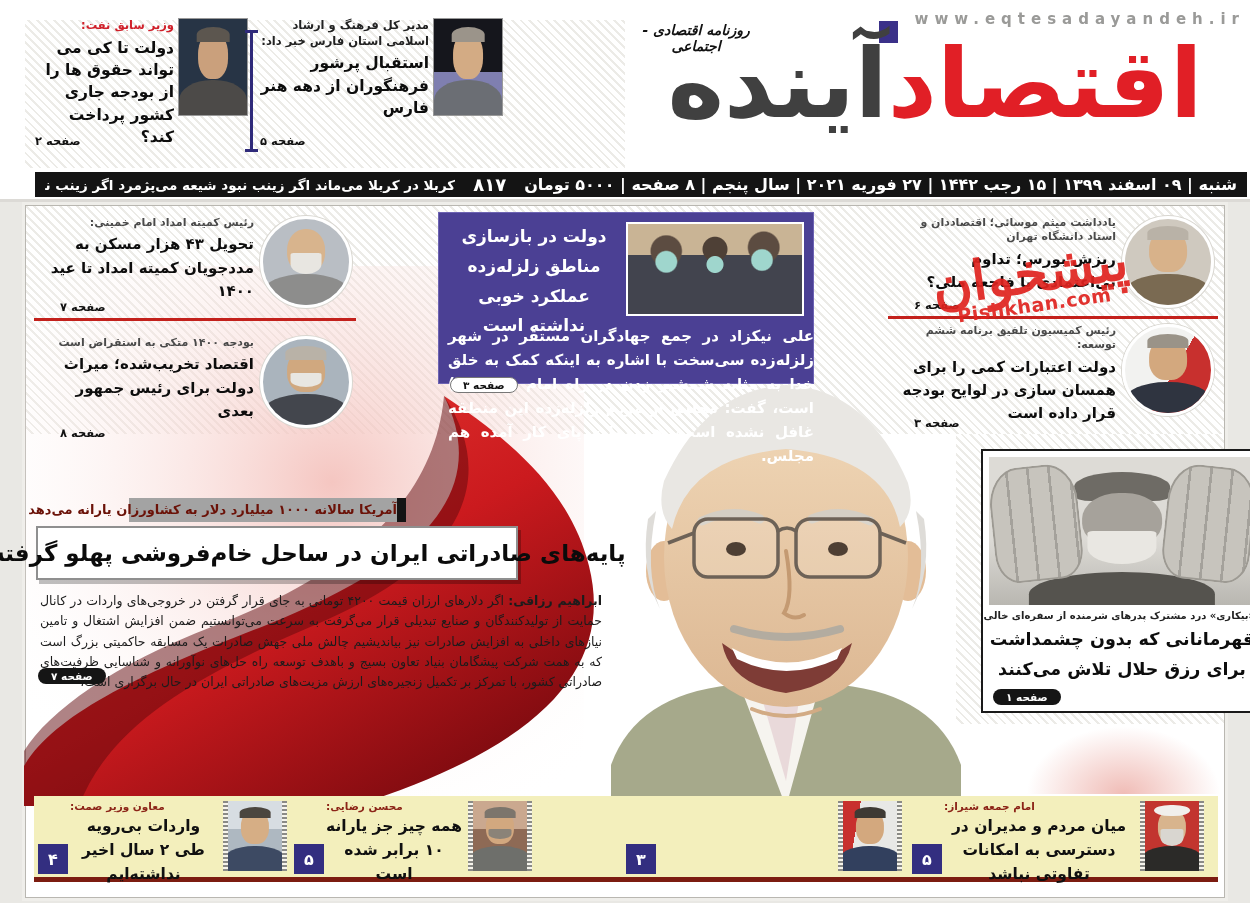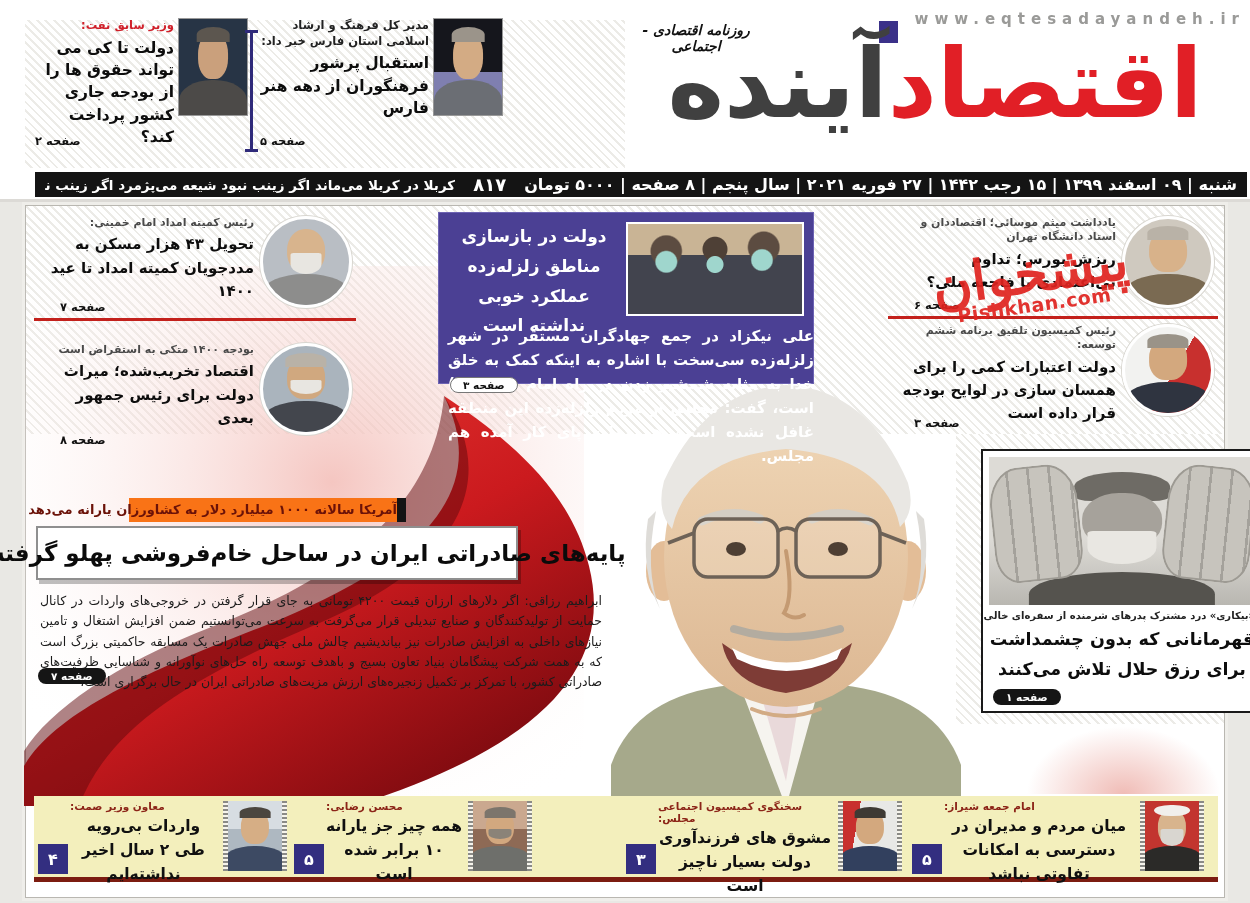--- a/index.html
+++ b/index.html
@@ -85,26 +85,26 @@
   .hb-body{position:absolute;left:50%;bottom:-8%;width:70%;height:30%;transform:translateX(-50%);background:#55534e;border-radius:50% 50% 0 0}
   .hand{position:absolute;top:6%;width:33%;height:78%;background:#c7c4bd;border-radius:34% 34% 26% 26%;box-shadow:inset 0 0 0 2px #9d9a93;
         background-image:repeating-linear-gradient(90deg,transparent 0 21%,rgba(60,58,54,.25) 21% 24%)}
   .hand.l{left:1%;transform:rotate(-6deg)}
   .hand.r{right:1%;transform:rotate(6deg)}
   .hcap{margin-top:5px;font-size:10px;font-weight:bold;color:#222;text-align:center;direction:rtl;white-space:nowrap}
   .hhead{margin-top:4px;font-size:17.5px;font-weight:900;color:#0d0d0d;text-align:center;direction:rtl;line-height:1.7}
   .hands .tag-dark{position:absolute;left:10px;bottom:6px}
   .tag-dark{background:#151515;color:#fff;border-radius:9px;font-size:10.5px;font-weight:bold;padding:2px 13px;direction:rtl;display:inline-block}
   
-  .mkicker{position:absolute;left:103px;top:292px;width:268px;height:24px;background:#f97316;color:#6b1208;font-size:13px;font-weight:900;text-align:center;line-height:24px;direction:rtl;z-index:3;white-space:nowrap}
+  .mkicker{position:absolute;left:103px;top:292px;width:268px;height:24px;background:#a3a3a3;color:#6b1208;font-size:13px;font-weight:900;text-align:center;line-height:24px;direction:rtl;z-index:3;white-space:nowrap}
   .mkicker::after{content:"";position:absolute;right:-9px;top:0;width:9px;height:24px;background:#141414}
   .mheadbar{position:absolute;left:10px;top:320px;width:482px;height:54px;background:#fff;border:2px solid #8f8f8f;box-shadow:3px 4px 0 rgba(0,0,0,.25), inset 0 0 0 2px #fff;z-index:3;display:flex;align-items:center;justify-content:center}
   .mheadbar .mh{font-size:23px;font-weight:900;color:#0b0b0b;direction:rtl;white-space:nowrap;letter-spacing:-1px}
   .mbody{position:absolute;left:14px;top:385px;width:562px;color:#1c1c1c;font-size:12.5px;line-height:1.62;direction:rtl;text-align:justify;z-index:3}
-  .mbody b{font-weight:400}
+  .mbody b{font-weight:700}
   .mtag{position:absolute;left:12px;top:462px;z-index:3}
   
   .portrait{position:absolute;left:530px;top:155px;width:460px;height:446px;z-index:2}
   
   .strip{position:absolute;left:8px;top:590px;width:1184px;height:86px;background:#f3efbc;border-bottom:5px solid #7c1c10;z-index:5}
   .teaser{position:absolute;top:0;height:80px}
   .teaser .num{position:absolute;left:2px;bottom:2px;width:30px;height:30px;background:#332e80;color:#fff;font-size:16px;font-weight:900;display:flex;align-items:center;justify-content:center}
   .tphoto{position:absolute;right:2px;top:5px;width:64px;height:70px;overflow:hidden;background:var(--bg,#9aa7b3)}
   .tphoto::before,.tphoto::after{content:"";position:absolute;top:0;bottom:0;width:5px;background:repeating-linear-gradient(180deg,#8a8a86 0 2px,#f6f4ec 2px 4px);z-index:3}
   .tphoto::before{left:0}.tphoto::after{right:0}
@@ -195,21 +195,21 @@
               <div class="beard"></div>
             </div>
         </div>
         <div class="txt">
           <div class="kick fa">رئیس کمیته امداد امام خمینی:</div>
           <div class="head fa">تحویل ۴۳ هزار مسکن به مددجویان کمیته امداد تا عید ۱۴۰۰</div>
         </div>
         <div class="tag">صفحه ۷</div>
       </div>
       <div class="redsep" style="top:104px"></div>
-      <div class="art" style="top:127px;height:106px">
+      <div class="art" style="top:120px;height:106px">
         <div class="avatar" style="--bg:#aab4bd">
           <div class="bust" style="--skin:#d0a87f;--suit:#43464d;--hair:#b9b2a7">
               <div class="hair"></div>
               <div class="beard" style="height:16%"></div>
             </div>
         </div>
         <div class="txt">
           <div class="kick fa">بودجه ۱۴۰۰ متکی به استقراض است</div>
           <div class="head fa">اقتصاد تخریب‌شده؛ میراث دولت برای رئیس جمهور بعدی</div>
         </div>
@@ -340,24 +340,20 @@
           <div class="thead">همه چیز جز یارانه ۱۰ برابر شده است</div>
         </div>
       </div>
       <div class="teaser" style="left:590px;width:280px">
         <div class="num">۳</div>
         <div class="tphoto" style="--bg:linear-gradient(100deg,#c8302e 0 30%,#e8e8e6 30% 100%)">
           <div class="bust" style="--skin:#d3a87e;--suit:#32405e;--hair:#3e3a34">
               <div class="hair"></div>
             </div>
         </div>
-        <div class="ttext">
-          <div class="tkick">سخنگوی کمیسیون اجتماعی مجلس:</div>
-          <div class="thead">مشوق های فرزندآوری دولت بسیار ناچیز است</div>
-        </div>
       </div>
       <div class="teaser" style="left:876px;width:296px">
         <div class="num">۵</div>
         <div class="tphoto" style="--bg:linear-gradient(180deg,#c2352f 0 100%)">
           <div class="bust" style="--skin:#d8b48d;--suit:#2b2a28">
               <div class="turban"></div>
               <div class="beard" style="background:#d9d6d0"></div>
             </div>
         </div>
         <div class="ttext">

